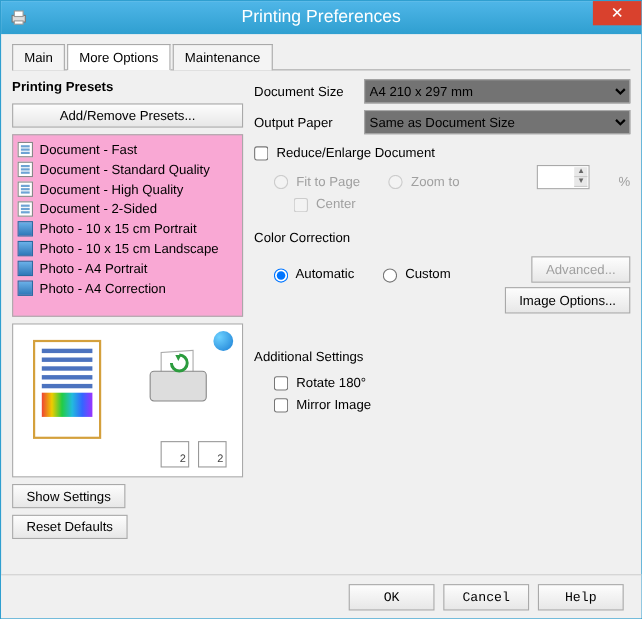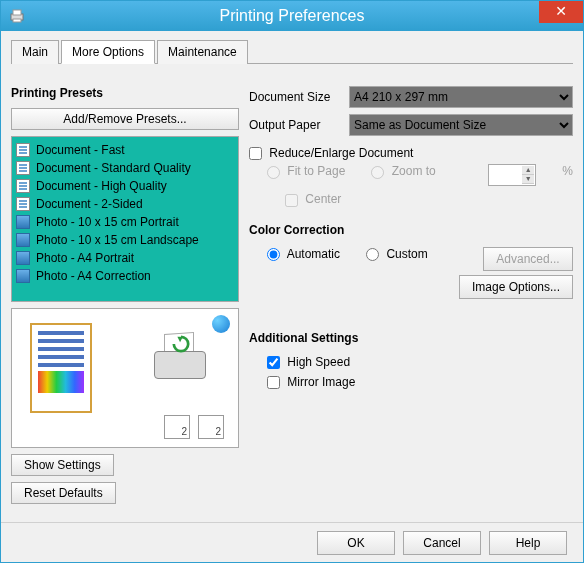--- a/index.html
+++ b/index.html
@@ -3,28 +3,28 @@
 <meta charset="utf-8">
 <style>
   * { box-sizing: border-box; font-family: "Segoe UI", Tahoma, sans-serif; font-size: 12px; }
   body { margin:0; background:#fff; }
   .window { width:584px; height:563px; border:1px solid #2f9fd0; background:#f0f0f0; display:flex; flex-direction:column; }
   .titlebar { height:30px; background:linear-gradient(#4fb6e8,#2f9fd0); display:flex; align-items:center; position:relative; color:#fff; }
   .titlebar .icon { width:16px; height:16px; margin-left:8px; }
   .titlebar .title { position:absolute; left:0; right:0; text-align:center; font-size:16px; }
   .close-btn { position:absolute; right:0; top:0; width:44px; height:22px; background:#d9412d; color:#fff; text-align:center; line-height:20px; font-size:14px; cursor:pointer;}
   .content { flex:1; padding:8px 10px 4px 10px; display:flex; flex-direction:column; }
-  .tabs { display:flex; border-bottom:1px solid #a9a9a9; margin-bottom:20px;}
+  .tabs { display:flex; border-bottom:1px solid #a9a9a9; margin-bottom:6px;}
   .tab { padding:4px 10px; border:1px solid #a9a9a9; border-bottom:none; background:#f4f4f4; margin-right:2px; cursor:pointer; position:relative; top:1px;}
   .tab.active { background:#fff; border-bottom:1px solid #fff;}
   .body { flex:1; display:flex; gap:10px;}
-  .left { width:228px; display:flex; flex-direction:column; gap:6px;}
+  .left { width:210px; display:flex; flex-direction:column; gap:6px;}
   .presets-title { font-weight:bold; margin:2px 0 2px 0;}
   .wide-btn { width:100%; height:22px; border:1px solid #a9a9a9; background:linear-gradient(#fdfdfd,#e7e7e7); cursor:pointer;}
-  .preset-list { border:1px solid #a9a9a9; background:#14b8a6; padding:4px; height:166px;}
+  .preset-list { border:1px solid #a9a9a9; background:#f9a8d4; padding:4px; height:166px;}
   .preset-item { display:flex; align-items:center; gap:6px; padding:2px 0;}
   .pi-icon { width:14px; height:14px;}
   .ico-doc { border:1px solid #888; background:#fff; position:relative;}
   .ico-doc::after { content:""; position:absolute; top:2px; left:2px; right:2px; height:2px; background:#6ea3d4; box-shadow:0 3px 0 #6ea3d4, 0 6px 0 #6ea3d4;}
   .ico-photo { background:linear-gradient(#6ab0e8,#2f78b8); border:1px solid #2a6aa1;}
   .preview-box { border:1px solid #a9a9a9; background:#fff; height:140px; position:relative; padding:8px;}
   .preview-doc { width:62px; height:90px; border:2px solid #d4a03c; background:#fff; padding:6px 6px 2px 6px; position:absolute; left:18px; top:14px;}
   .preview-doc .ln { height:4px; background:#4c73bf; margin-bottom:4px;}
   .preview-doc .rainbow { height:22px; background:linear-gradient(90deg,#e43, #ec0, #2c4, #2bd, #36f, #93f);}
   .printer { position:absolute; right:30px; top:24px; width:56px; height:46px;}
@@ -37,32 +37,32 @@
   .copy-icons .pg { width:26px; height:24px; border:1px solid #999; background:#fff; position:relative;}
   .copy-icons .pg .num { position:absolute; font-size:10px; right:2px; bottom:1px; color:#444;}
   .copy-icons .pg .sh { position:absolute; top:-4px; left:-4px; width:26px; height:24px; border:1px solid #bbb; background:#fff; z-index:-1;}
   .small-btn { height:22px; border:1px solid #a9a9a9; background:linear-gradient(#fdfdfd,#e7e7e7); padding:0 12px; cursor:pointer;}
   .right { flex:1; display:flex; flex-direction:column; gap:6px; padding-top:2px;}
   .row { display:flex; align-items:center; gap:6px;}
   .lbl { width:94px;}
   select { flex:1; height:22px; border:1px solid #a9a9a9; background:#737373;}
   .group { margin-top:4px;}
   .indent { margin-left:18px;}
-  .sub-row { display:flex; align-items:flex-start; gap:26px; margin-top:4px;}
+  .sub-row { display:flex; align-items:flex-end; gap:26px; margin-top:4px;}
   input[type=checkbox], input[type=radio] { margin:0 4px 0 0; vertical-align:middle;}
   .disabled, .disabled * { color:#a0a0a0;}
   .spin { width:48px; height:22px; border:1px solid #a9a9a9; background:#fff; display:inline-flex; align-items:center; justify-content:flex-end; padding-right:14px; position:relative;}
   .spin .btns { position:absolute; right:1px; top:1px; bottom:1px; width:12px; background:#e8e8e8; display:flex; flex-direction:column;}
   .spin .btns span { flex:1; border-bottom:1px solid #ccc; font-size:7px; text-align:center; line-height:8px; color:#666;}
-  .section-label { margin-top:10px;font-weight:bold;}
+  .section-label { margin-top:10px;}
   .btn { height:24px; min-width:90px; border:1px solid #a9a9a9; background:linear-gradient(#fdfdfd,#e7e7e7); cursor:pointer; padding:0 12px;}
   .btn.disabled-btn { color:#a0a0a0; cursor:default;}
   .right-align { display:flex; justify-content:flex-end; margin-top:4px;}
   .footer { height:40px; display:flex; align-items:center; justify-content:flex-end; gap:8px; padding:0 16px; border-top:1px solid #d0d0d0; background:#f0f0f0;}
-  .footer .btn { min-width:78px;}
+  .footer .btn { min-width:78px;font-family:Liberation Mono, monospace;}
   .watermark-row { margin-top:18px;}
 </style>
 </head>
 <body>
 
 <div class="window">
   <div class="titlebar">
     <svg class="icon" viewBox="0 0 16 16">
         <rect x="2" y="6" width="12" height="6" fill="#ddd" stroke="#777"></rect>
         <rect x="4" y="2" width="8" height="5" fill="#fff" stroke="#999"></rect>
@@ -194,21 +194,21 @@
             <button class="btn disabled-btn">Advanced...</button>
           </div>
           <div class="right-align">
             <button class="btn">Image Options...</button>
           </div>
         </div>
 
 
         <div class="section-label" style="margin-top:26px">Additional Settings</div>
         <div class="indent" style="display:flex; flex-direction:column; gap:6px; margin-top:4px;">
-          <label><input type="checkbox" checked="" style=""> <span>High Speed</span></label>
+          <label><input type="checkbox" style=""> <span>Rotate 180°</span></label>
           <label><input type="checkbox" style=""> <span>Mirror Image</span></label>
         </div>
       </div>
     </div>
   </div>
 
   <div class="footer">
     <button class="btn">OK</button>
     <button class="btn">Cancel</button>
     <button class="btn">Help</button>

